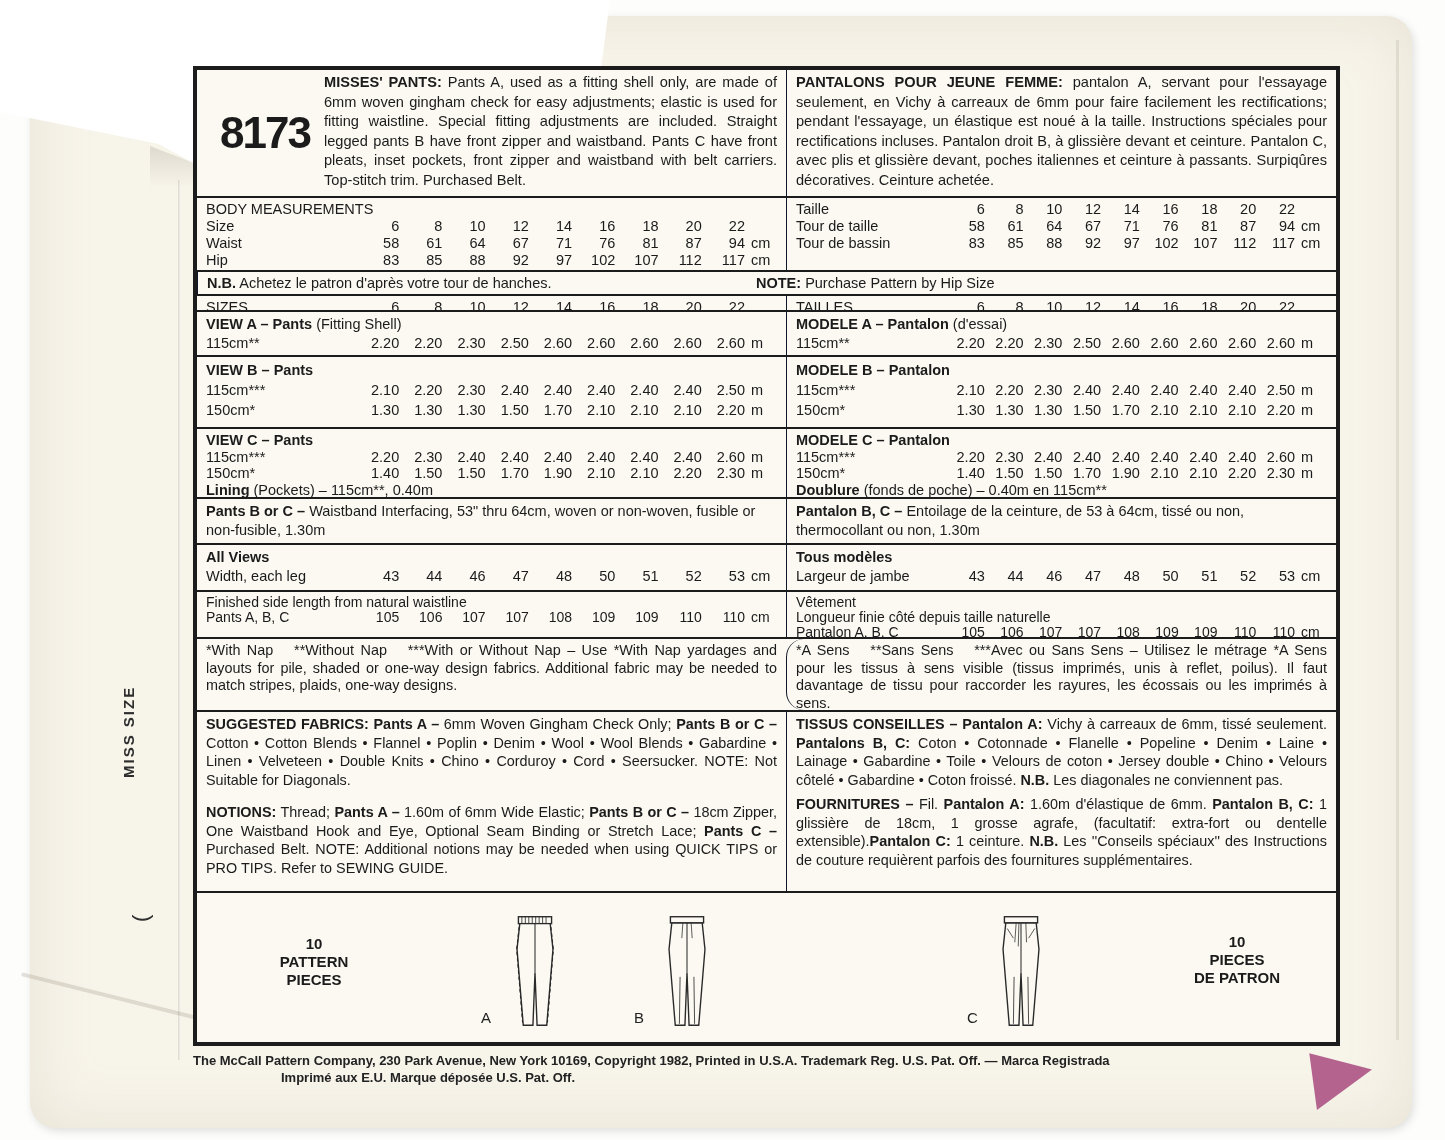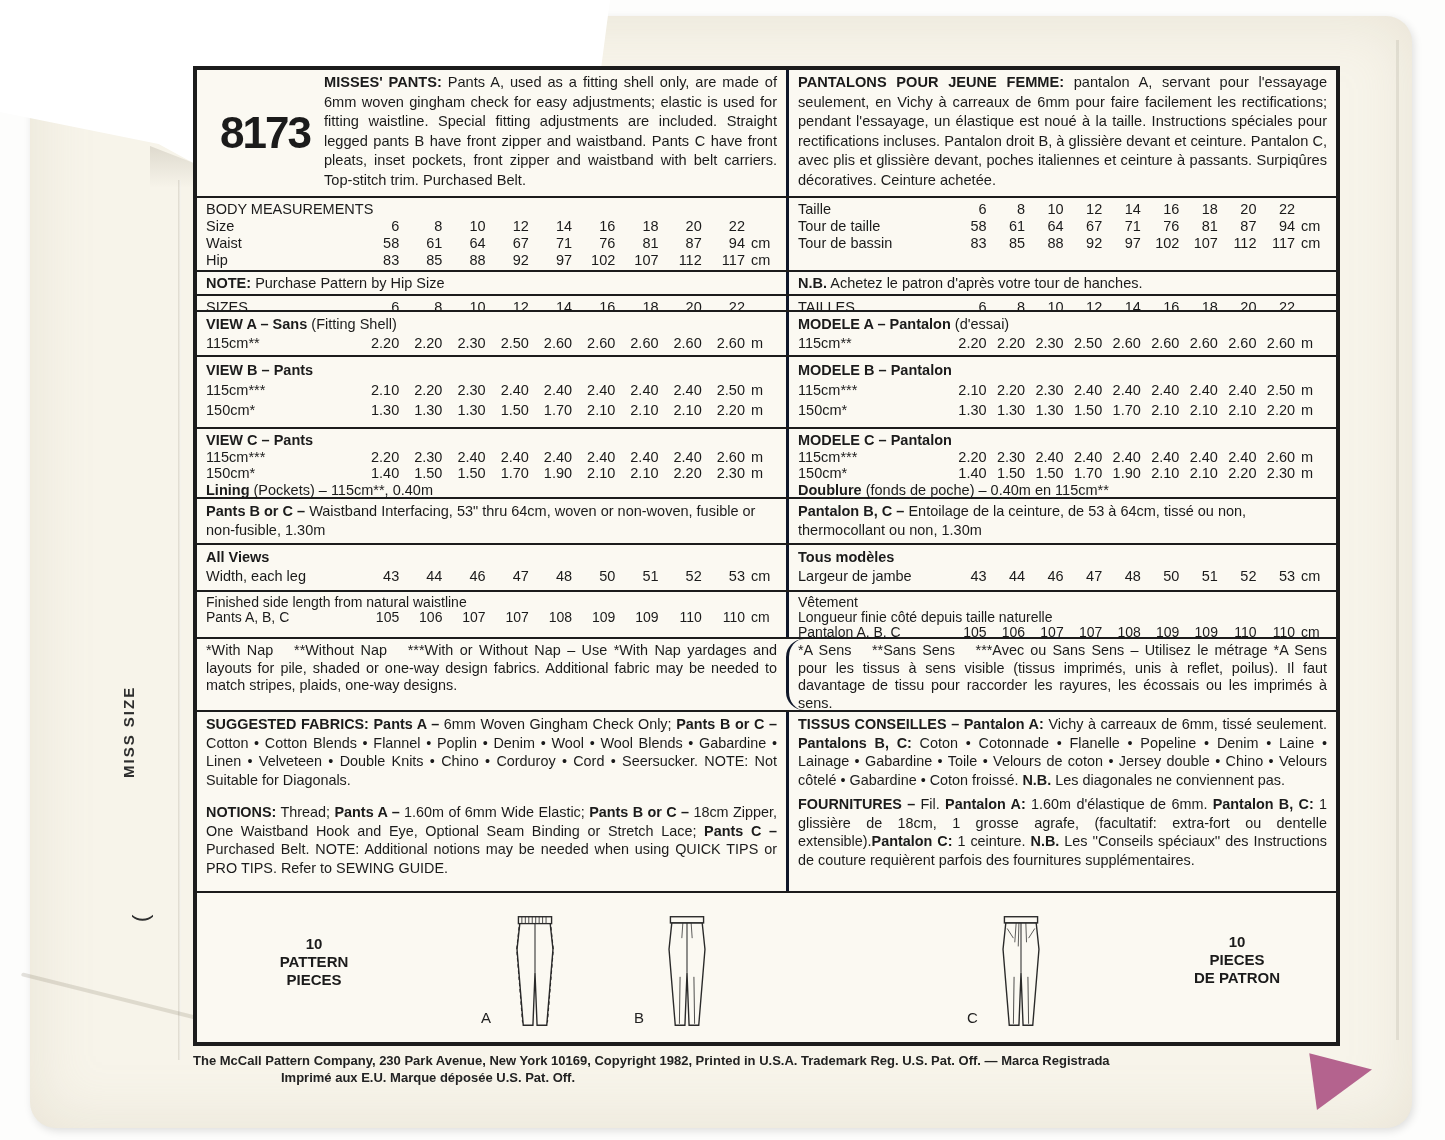--- a/index.html
+++ b/index.html
@@ -49,21 +49,21 @@
   
   .pbox {
     position:absolute; left:193px; top:66px; width:1147px; height:980px;
     border:4px solid #1c1c1c; background:#fbf9f2;
     display:flex; flex-direction:column;
   }
   .row { display:flex; width:100%; overflow:hidden; }
   .row + .row { border-top:2px solid #1c1c1c; }
   .cell { overflow:hidden; padding:3px 9px; }
   .cell.en { width:589px; flex:none; }
-  .cell.fr { flex:1; border-left:3px solid #0f172a; }
+  .cell.fr { flex:1; border-left:1px solid #0f172a; }
   .b { font-weight:bold; }
   .para { font-size:14.6px; line-height:19.5px; text-align:justify; }
   .sect-title { font-size:14.5px; line-height:17px; }
   .bold-title { font-weight:bold; }
   .numrow { display:flex; font-size:14.5px; }
   .rlabel { width:150px; flex:none; }
   .vals { flex:1; display:flex; }
   .vals .v { flex:1; text-align:right; }
   .unit { width:32px; flex:none; padding-left:6px; }
   
@@ -225,22 +225,22 @@
               <span class="v">107</span>
               <span class="v">112</span>
               <span class="v">117</span>
             </span>
           <span class="unit">cm</span>
         </div>
       </div>
     </div>
 
     <div class="row r-note">
+      <div class="cell fr"><span class="b">N.B.</span><span> Achetez le patron d'après votre tour de hanches.</span></div>
       <div class="cell en"><span class="b">NOTE:</span><span> Purchase Pattern by Hip Size</span></div>
-      <div class="cell fr"><span class="b">N.B.</span><span> Achetez le patron d'après votre tour de hanches.</span></div>
     </div>
 
     <div class="row r-sizes">
       <div class="cell en">
         <div class="numrow">
           <span class="rlabel">SIZES</span>
           <span class="vals">
               <span class="v">6</span>
               <span class="v">8</span>
               <span class="v">10</span>
@@ -268,21 +268,21 @@
               <span class="v">20</span>
               <span class="v">22</span>
             </span>
           <span class="unit"></span>
         </div>
       </div>
     </div>
 
     <div class="row r-va">
       <div class="cell en">
-        <div class="vhead"><span class="b">VIEW A – Sans </span><span>(Fitting Shell)</span></div>
+        <div class="vhead"><span class="b">VIEW A – Pants </span><span>(Fitting Shell)</span></div>
         <div class="numrow">
           <span class="rlabel">115cm**</span>
           <span class="vals">
               <span class="v">2.20</span>
               <span class="v">2.20</span>
               <span class="v">2.30</span>
               <span class="v">2.50</span>
               <span class="v">2.60</span>
               <span class="v">2.60</span>
               <span class="v">2.60</span>

